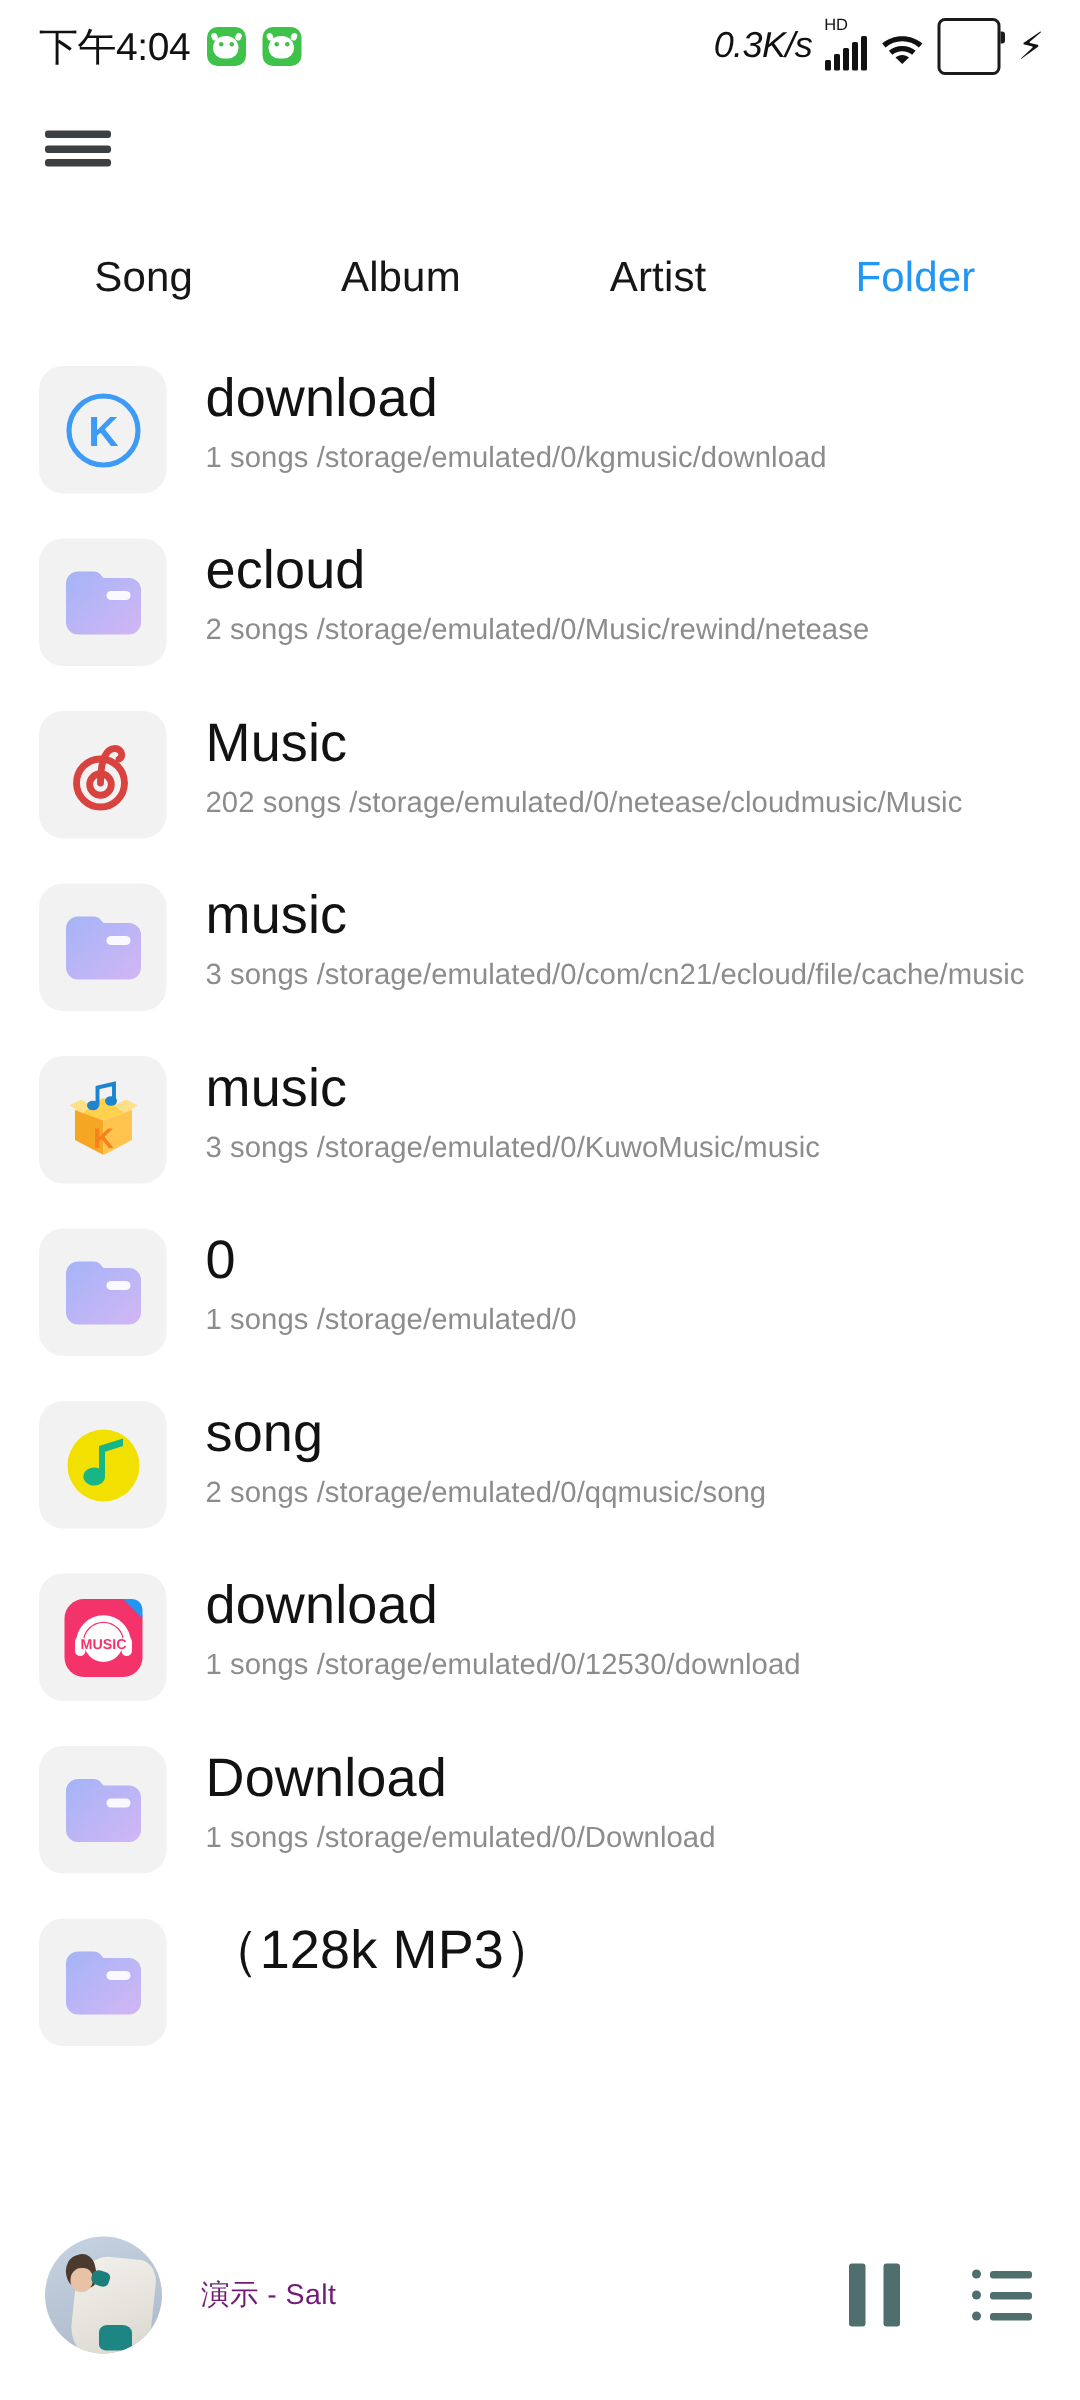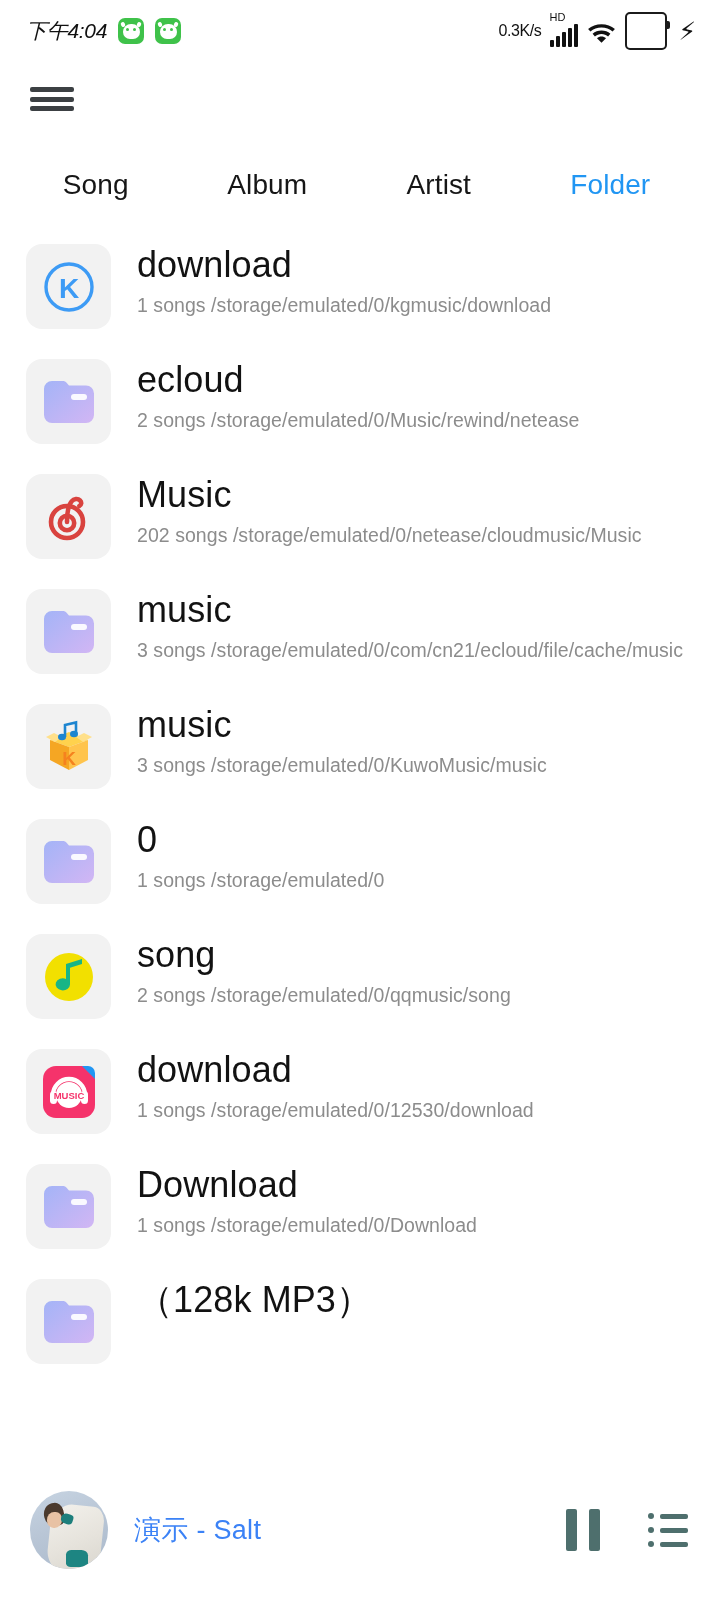--- a/index.html
+++ b/index.html
@@ -13,21 +13,21 @@
 
   
   .statusbar {
     height: 62px;
     display: flex;
     align-items: center;
     padding: 0 24px 0 26px;
     color: #1b1b1b;
   }
   .status-left { display: flex; align-items: center; gap: 11px; }
-  .status-clock { font-size: 21px; letter-spacing: -0.3px; color: #111; font-style: italic; }
+  .status-clock { font-size: 26px; letter-spacing: -0.3px; color: #111; }
   .mini-app-icon {
     width: 26px; height: 26px; border-radius: 7px;
     background: #3fc24a;
     display: flex; align-items: center; justify-content: center;
     position: relative;
   }
   .mini-app-icon .face {
     width: 17px; height: 15px; border-radius: 8px 8px 7px 7px;
     background: #fff; position: relative;
   }
@@ -42,21 +42,21 @@
     position: absolute; top: 4px; width: 4px; height: 5px;
     background: #fff; border-radius: 2px;
   }
   .mini-app-icon .ear-l { left: 3px; transform: rotate(-25deg); }
   .mini-app-icon .ear-r { right: 3px; transform: rotate(25deg); }
 
   .status-right {
     margin-left: auto;
     display: flex; align-items: center; gap: 9px;
   }
-  .netspeed { font-size: 16px; color: #111; letter-spacing: -0.4px; }
+  .netspeed { font-size: 24px; color: #111; letter-spacing: -0.4px; font-style: italic; }
   .signal-wrap { display: flex; align-items: flex-end; position: relative; padding-top: 10px; }
   .hd-label {
     position: absolute; top: -3px; left: -1px;
     font-size: 11px; font-weight: normal; color: #111; line-height: 1;
   }
   .bars { display: flex; align-items: flex-end; gap: 2px; height: 22px; }
   .bars i { width: 4px; background: #111; border-radius: 1px; display: block; }
   .bars i:nth-child(1) { height: 7px; }
   .bars i:nth-child(2) { height: 11px; }
   .bars i:nth-child(3) { height: 15px; }
@@ -157,21 +157,21 @@
   .album-art .fig-teal {
     position: absolute; left: 40%; top: 30%; width: 16%; height: 13%;
     background: #1d7f7c; border-radius: 40% 30% 35% 40%;
     transform: rotate(18deg);
   }
   .album-art .fig-teal2 {
     position: absolute; left: 46%; bottom: 2%; width: 28%; height: 22%;
     background: #1d8582; border-radius: 26% 30% 18% 22%;
   }
   .track-title {
-    margin-left: 26px; font-size: 27px; color: #3b82f6;
+    margin-left: 26px; font-size: 19px; color: #701a75;
     letter-spacing: 0.3px; white-space: nowrap; overflow: hidden;
   }
   .player-actions { margin-left: auto; display: flex; align-items: center; gap: 48px; }
   .btn-pause {
     width: 34px; height: 42px; display: flex; justify-content: space-between;
     cursor: pointer;
   }
   .btn-pause i { width: 11px; height: 100%; background: #4e6f6d; border-radius: 2px; display: block; }
   .btn-playlist {
     width: 40px; height: 34px; display: flex; flex-direction: column;

